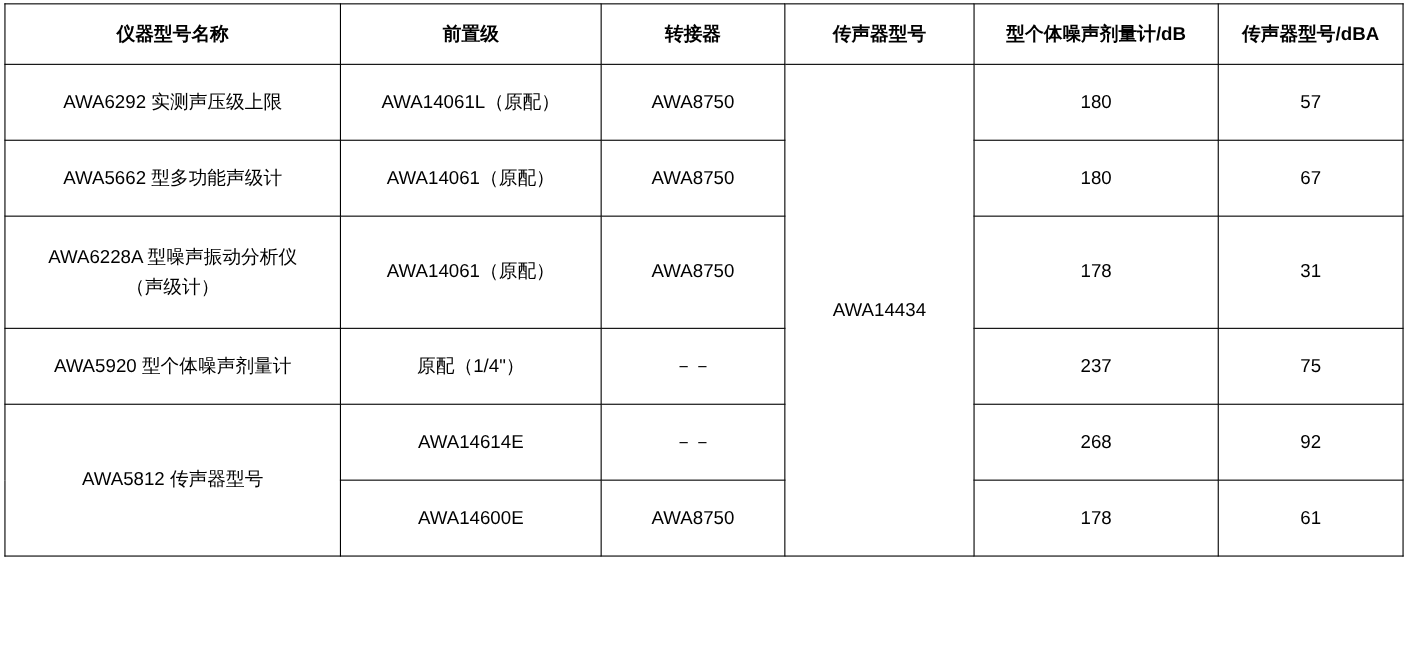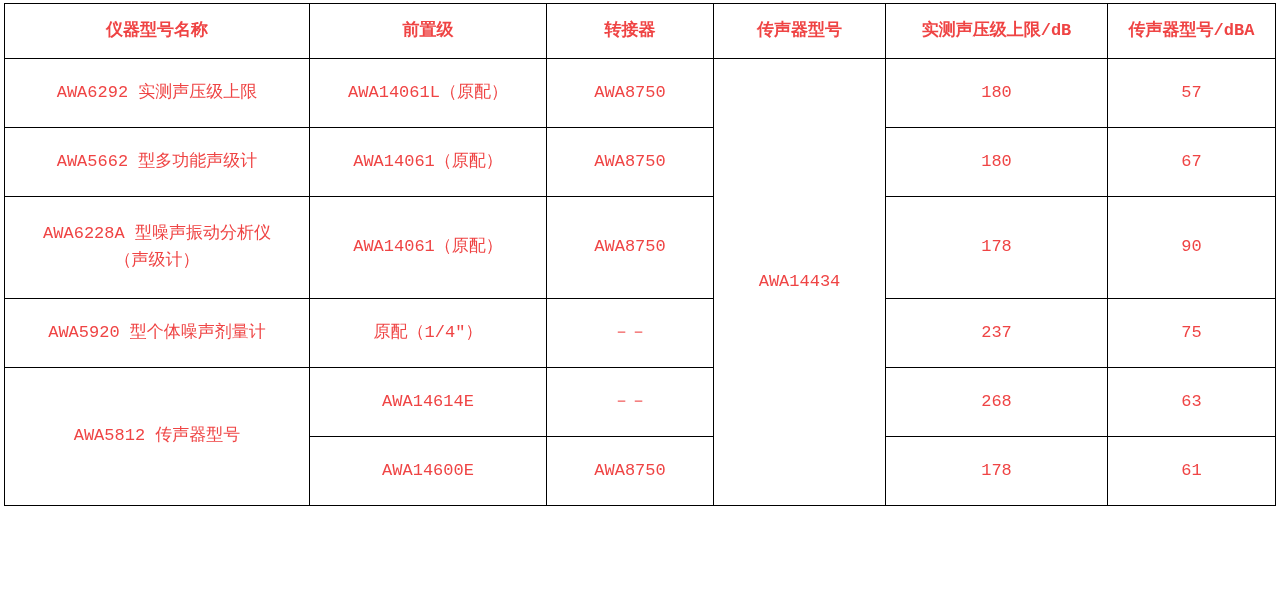--- a/index.html
+++ b/index.html
@@ -27,24 +27,23 @@
     margin-left: 4px;
     margin-top: 3px;
   }
   table.spec-table td,
   table.spec-table th {
     border: 1px solid #000000;
     text-align: center;
     vertical-align: middle;
     font-weight: normal;
     font-size: 17px;
-    color: #ef4444;
+    color: #000000;
     padding: 4px 6px;
     line-height: 1.55;
-    font-family: Liberation Mono, monospace;
   }
   table.spec-table thead th {
     font-weight: bold;
     font-size: 17px;
     height: 46px;
   }
   .col-0 { width: 305px; }
   .col-1 { width: 237px; }
   .col-2 { width: 167px; }
   .col-3 { width: 172px; }
@@ -68,21 +67,21 @@
       <col class="col-3">
         <col class="col-4">
         <col class="col-5">
     </colgroup>
     <thead>
       <tr>
         <th>仪器型号名称</th>
         <th>前置级</th>
         <th>转接器</th>
         <th>传声器型号</th>
-        <th>实测声压级上限/dB</th>
+        <th>型个体噪声剂量计/dB</th>
         <th>传声器型号/dBA</th>
       </tr>
     </thead>
     <tbody>
       <tr class="r-tall">
         <td>AWA6292 实测声压级上限</td>
         <td>AWA14061L（原配）</td>
         <td>AWA8750</td>
         <td class="mic-cell" rowspan="7">AWA14434</td>
         <td>180</td>
@@ -96,35 +95,35 @@
         <td>67</td>
       </tr>
       <tr class="r-big">
         <td class="cell-multiline">
           <div>AWA6228A 型噪声振动分析仪</div>
           <div>（声级计）</div>
         </td>
         <td>AWA14061（原配）</td>
         <td>AWA8750</td>
         <td>178</td>
-        <td>90</td>
+        <td>31</td>
       </tr>
       <tr class="r-tall">
         <td>AWA5920 型个体噪声剂量计</td>
         <td>原配（1/4"）</td>
         <td>－－</td>
         <td>237</td>
         <td>75</td>
       </tr>
       <tr class="r-tall">
         <td rowspan="2">AWA5812 传声器型号</td>
         <td>AWA14614E</td>
         <td>－－</td>
         <td>268</td>
-        <td>63</td>
+        <td>92</td>
       </tr>
       <tr class="r-tall">
         <td>AWA14600E</td>
         <td>AWA8750</td>
         <td>178</td>
         <td>61</td>
       </tr>
     </tbody>
   </table>
 </div>

